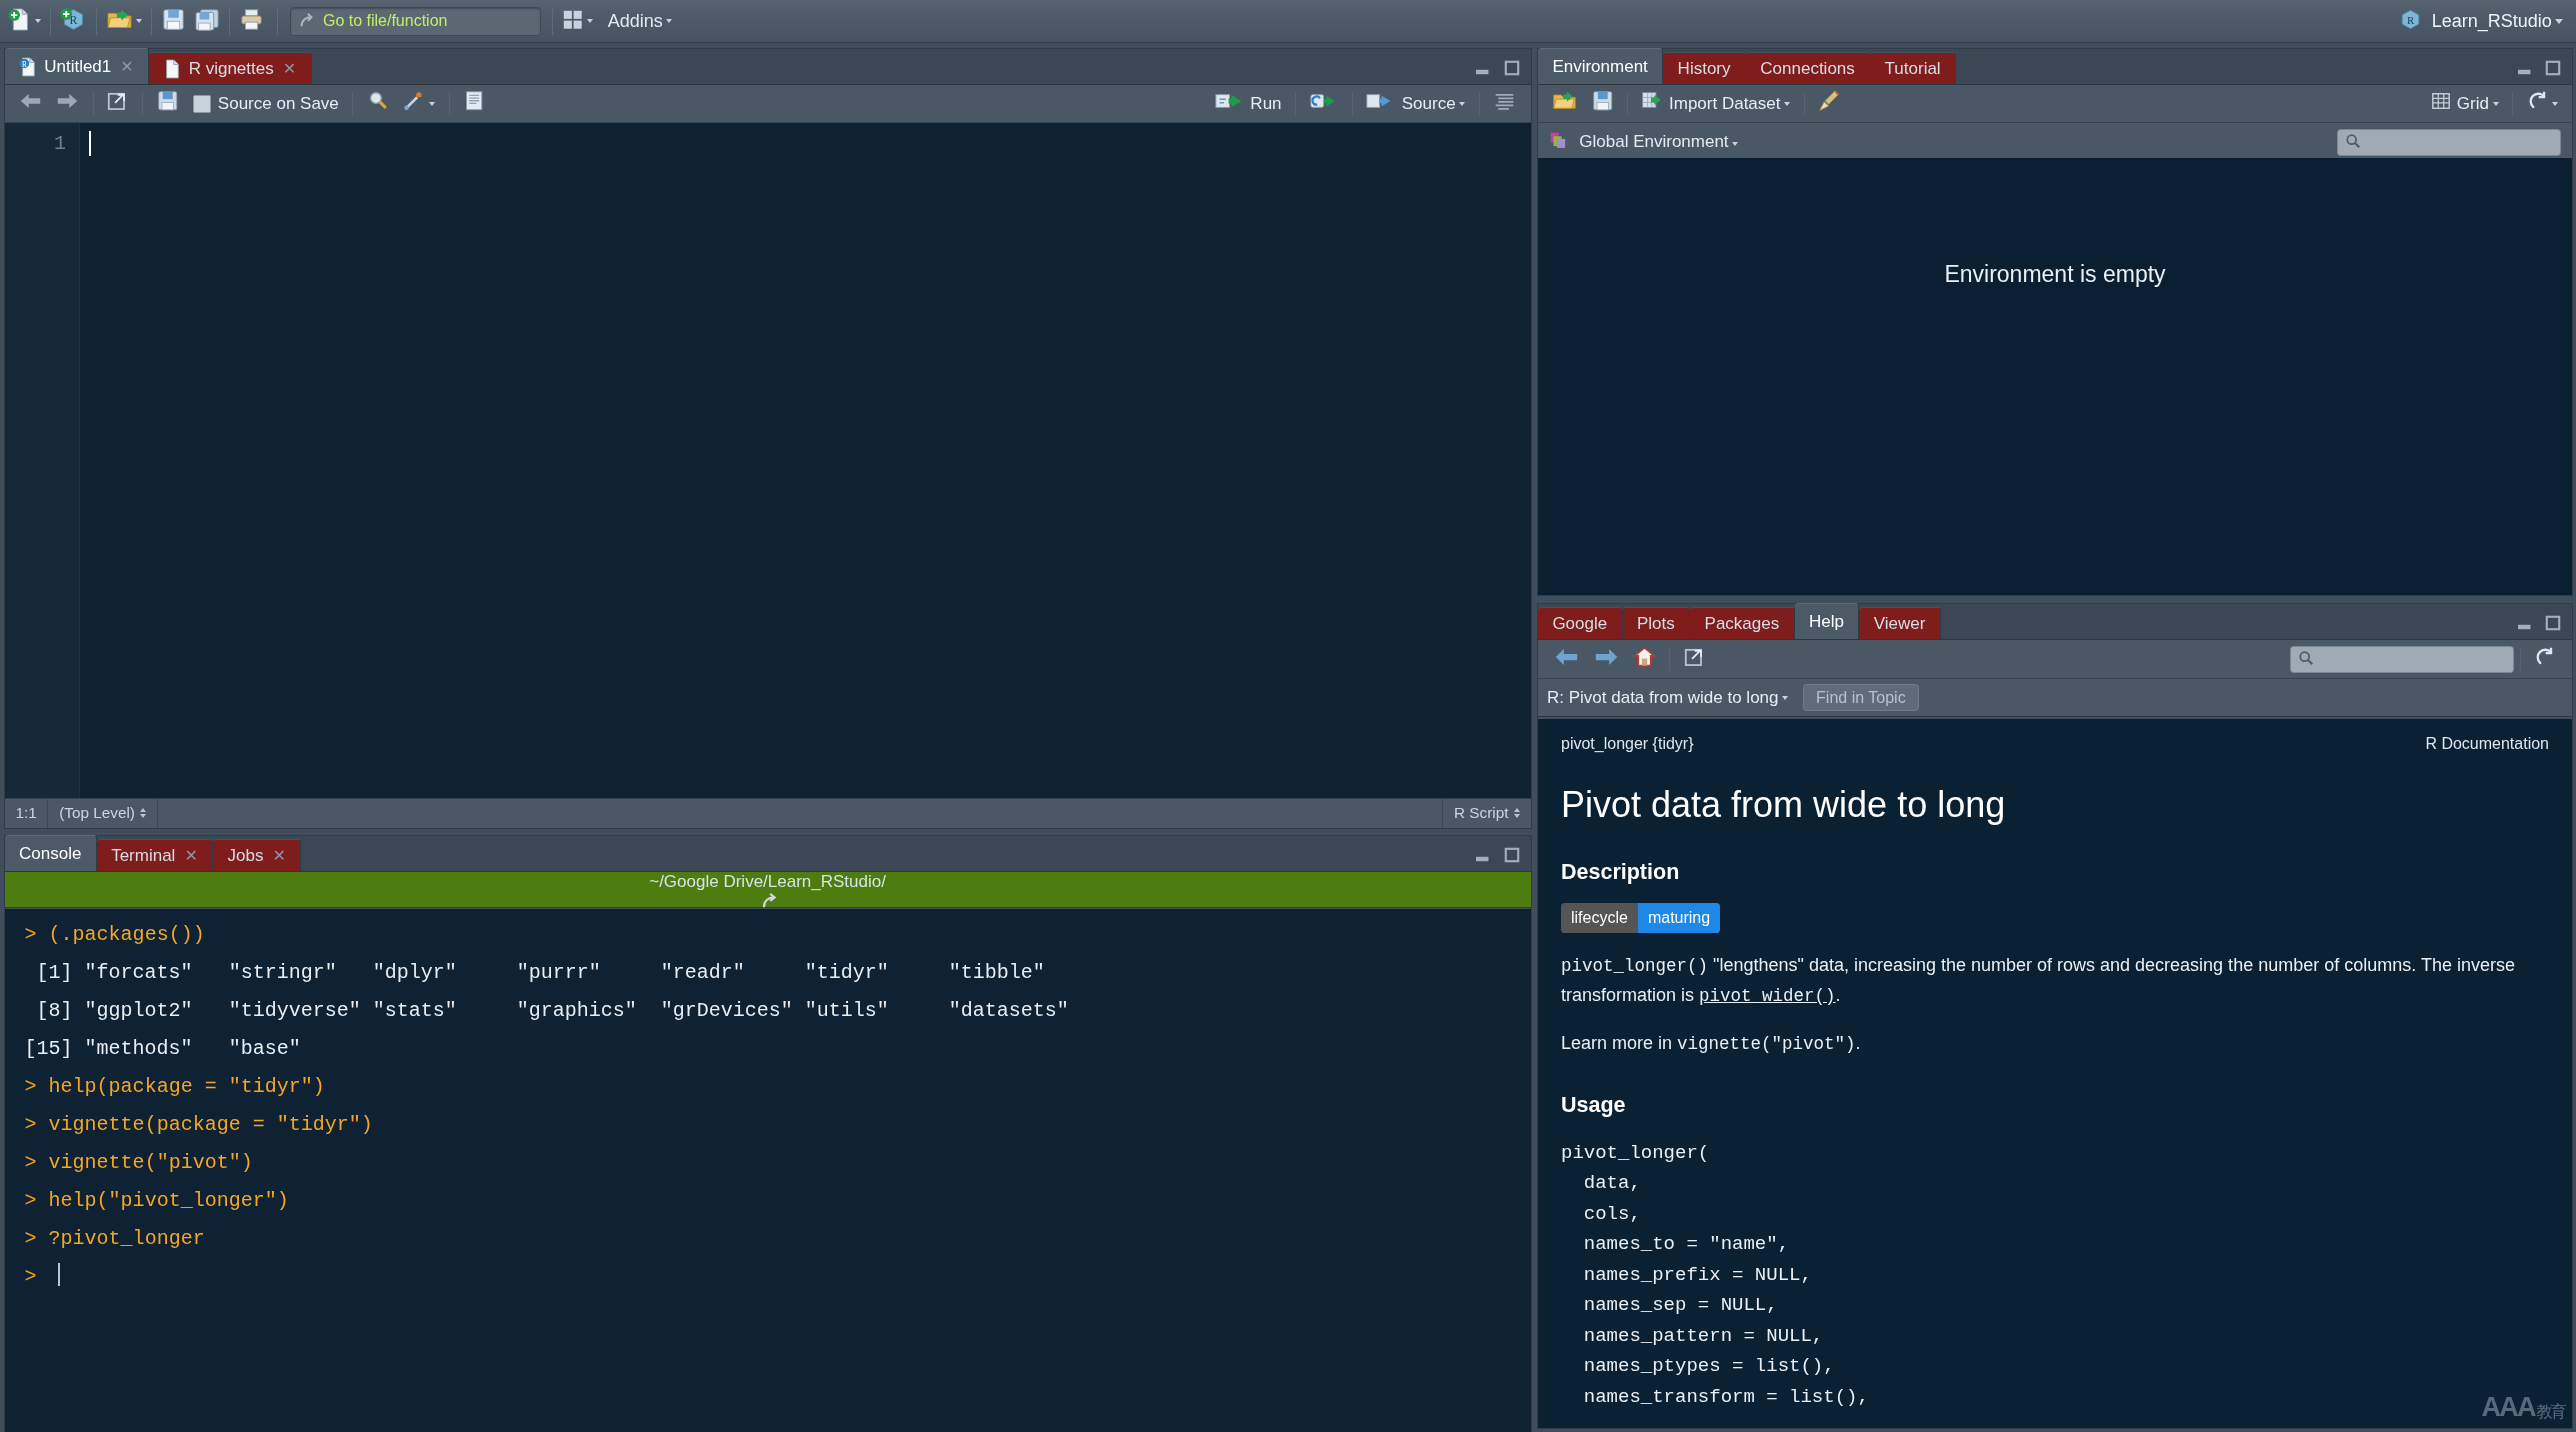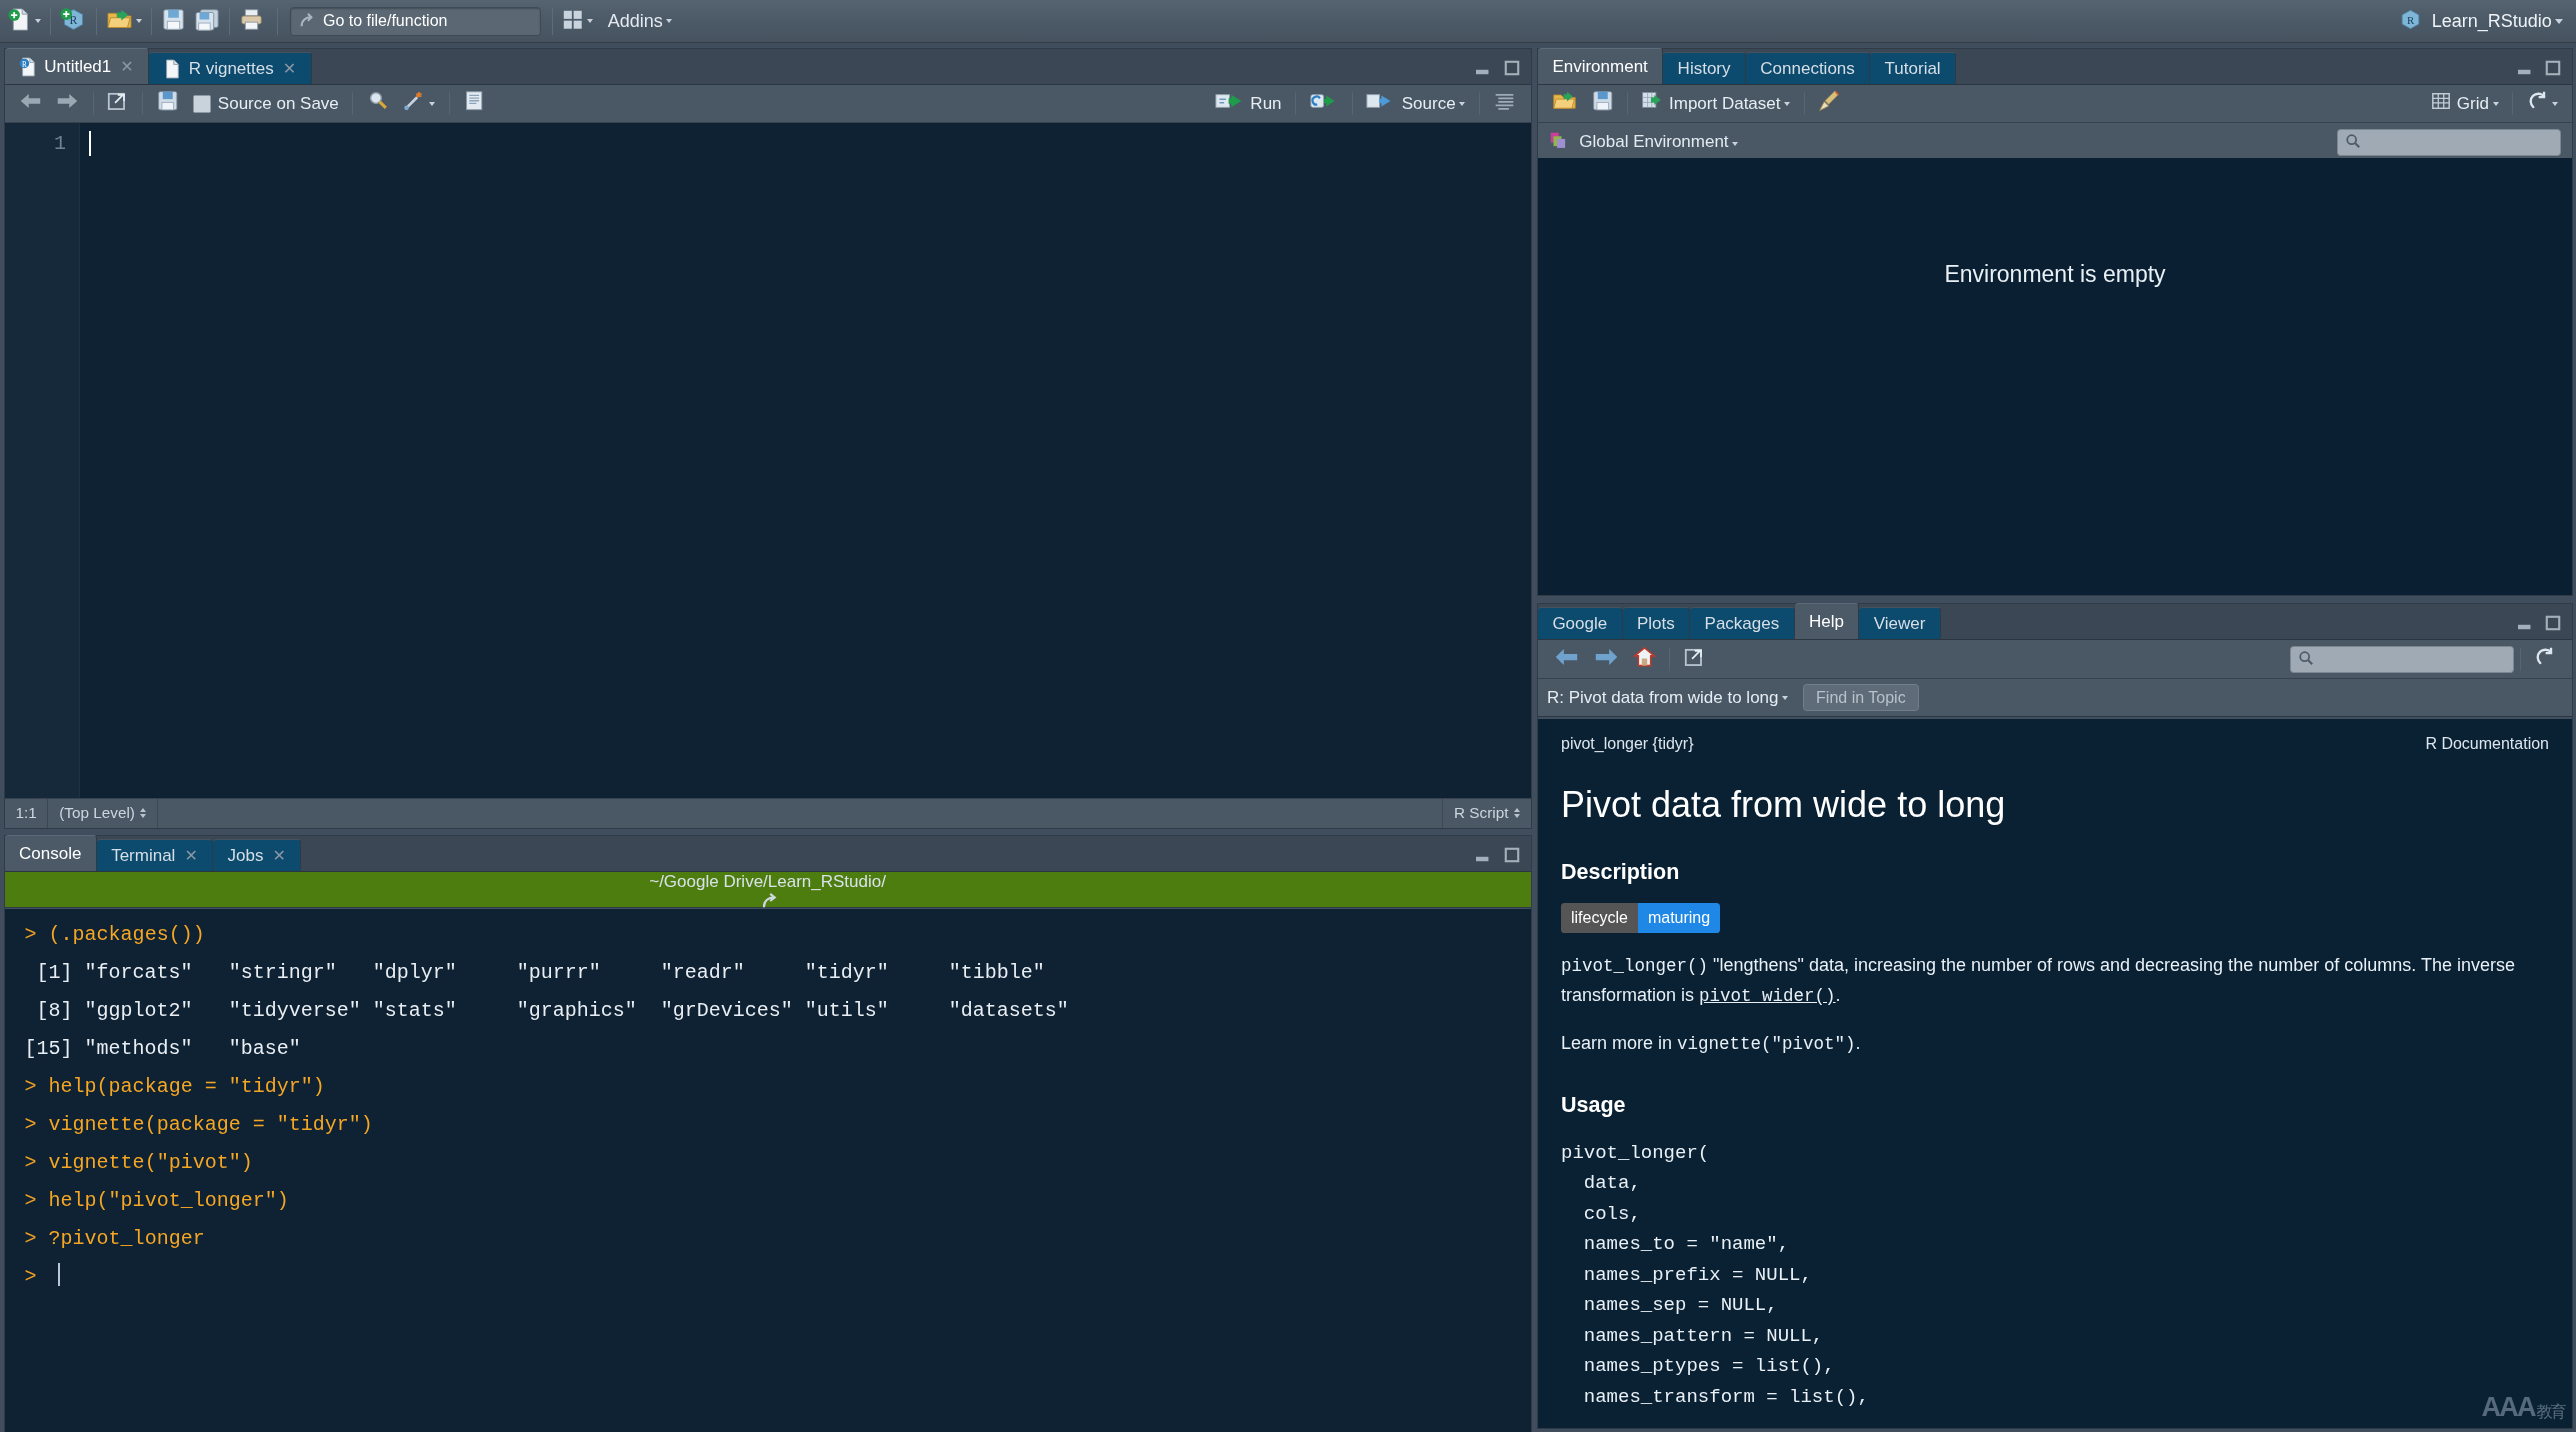--- a/index.html
+++ b/index.html
@@ -32,21 +32,21 @@
     border-top: 5.4px solid #c9d2da; margin-left: 3.6px;
   }
   .caret.sm { border-left-width: 3.6px; border-right-width: 3.6px; border-top-width: 4.5px; }
 
   #goto-box {
     width: 251px; height: 29px; background: #5b6874;
     border: 0.9px solid #3e4a55; border-radius: 3.6px;
     display: flex; align-items: center; padding: 0 7.2px; margin: 0 7.2px;
     box-shadow: inset 0 0.9px 1.8px rgba(0,0,0,0.28);
   }
-  #goto-box .ph { color: #ffffff; font-size: 16px; margin-left: 7.2px; }
+  #goto-box .ph { color: #bef264; font-size: 16px; margin-left: 7.2px; }
 
   #addins-label { color: #e4eaef; font-size: 18px; margin-left: 5.4px; }
 
   #project-area {
     margin-left: auto; display: flex; align-items: center; padding-right: 12.6px; cursor: pointer;
   }
   #project-name { color: #eef3f7; font-size: 18px; margin-left: 9px; }
 
   
   .pane {
@@ -55,21 +55,21 @@
     border: 0.9px solid #2f3b46;
   }
   .tabbar {
     height: 36px; background: #3b4754;
     display: flex; align-items: flex-end; position: relative;
     border-bottom: 0.9px solid #2b3640;
   }
   .tab {
     height: 32px; padding: 0 14.4px; display: flex; align-items: center;
     color: #d7dfe6; font-size: 17px; cursor: pointer;
-    background: #0c4a6e; border-right: 0.9px solid #2e3a44;
+    background: #7f1d1d; border-right: 0.9px solid #2e3a44;
     border-top: 0.9px solid #46535f;
     border-top-left-radius: 3.6px; border-top-right-radius: 3.6px;
   }
   .tab.active {
     background: #4c5a68; color: #ffffff; height: 36px;
     border-top: 0.9px solid #5c6a78;
   }
   .tab .tabclose { color: #8b98a5; font-size: 16px; margin-left: 9px; }
   .tab .ficon { margin-right: 7.2px; display: inline-flex; }
 

